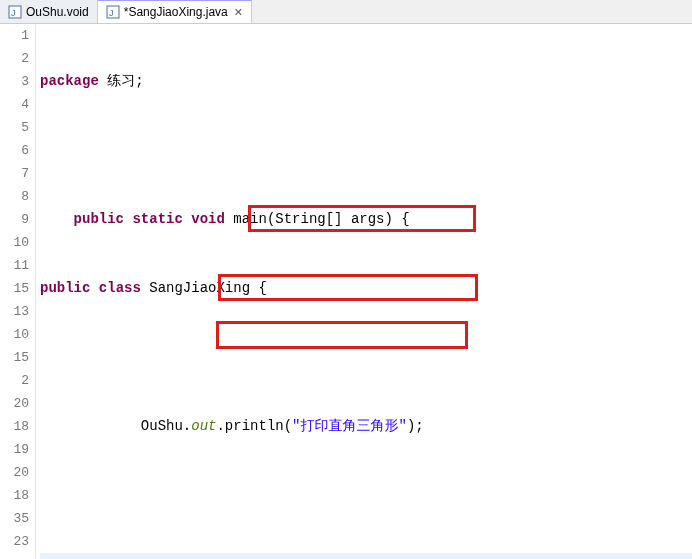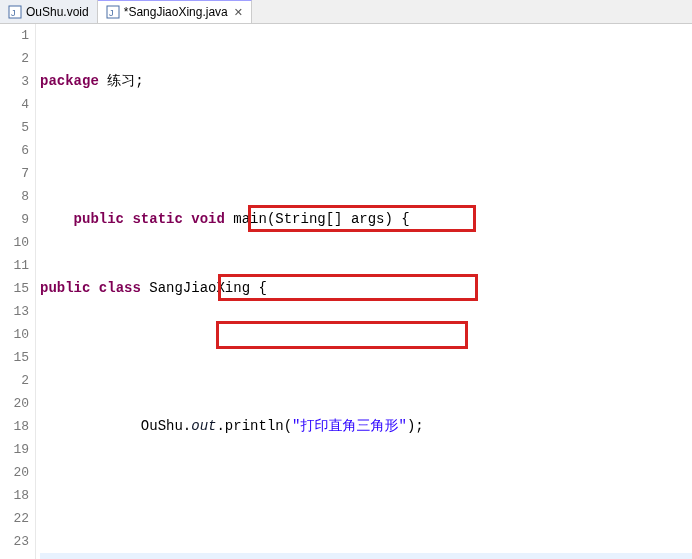--- a/index.html
+++ b/index.html
@@ -62,21 +62,21 @@
       flex: 1;
       line-height: 23px;
       font-size: 14px;
       padding-left: 4px;
       white-space: pre;
       position: relative;
     }
     .code-line { height: 23px; position: relative; }
     .kw { color: #7f0055; font-weight: bold; }
     .str { color: #2a00ff; }
-    .fld { color: #0f172a; font-style: italic; }
+    .fld { color: #4d7c0f; font-style: italic; }
     .hl { background: #e8f2fe; display: block; width: 100%; }
     .redbox1 {
       position: absolute;
       border: 3px solid #d62020;
       pointer-events: none;
     }
     .rb-top {
       left: 212px;
       top: 181px;
       width: 228px;
@@ -136,21 +136,21 @@
     <div class="ln">15</div>
     <div class="ln">13</div>
     <div class="ln">10</div>
     <div class="ln">15</div>
     <div class="ln">2</div>
     <div class="ln">20</div>
     <div class="ln">18</div>
     <div class="ln">19</div>
     <div class="ln">20</div>
     <div class="ln">18</div>
-    <div class="ln">22</div>
+    <div class="ln">35</div>
     <div class="ln">23</div>
   </div>
   <div class="code">
     <div class="code-line"><span class="kw">package</span><span> 练习;</span></div>
     <div class="code-line"></div>
     <div class="code-line">    <span class="kw">public</span> <span class="kw">static</span> <span class="kw">void</span><span> main(String[] args) {</span></div>
     <div class="code-line"><span class="kw">public</span> <span class="kw">class</span><span> SangJiaoXing {</span></div>
     <div class="code-line"></div>
     <div class="code-line">            <span>OuShu.</span><span class="fld">out</span><span>.println(</span><span class="str">"打印直角三角形"</span><span>);</span></div>
     <div class="code-line"></div>

